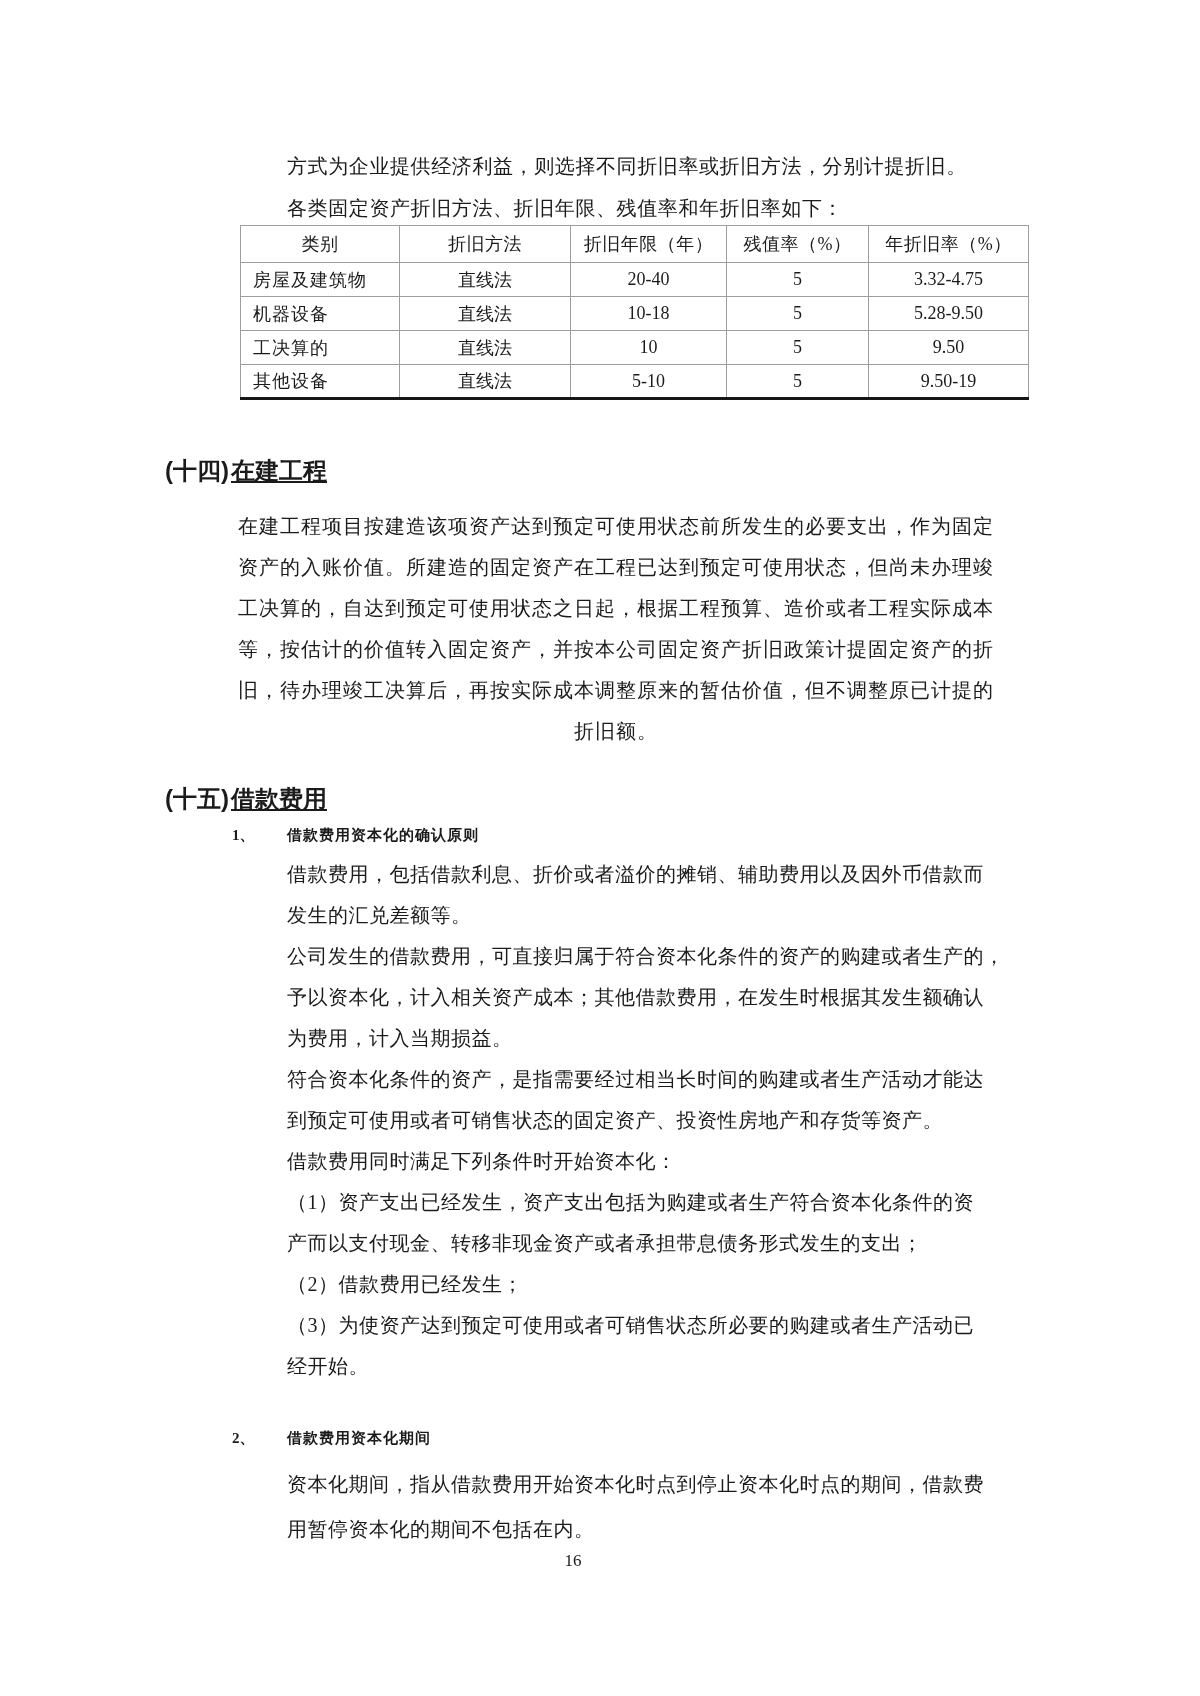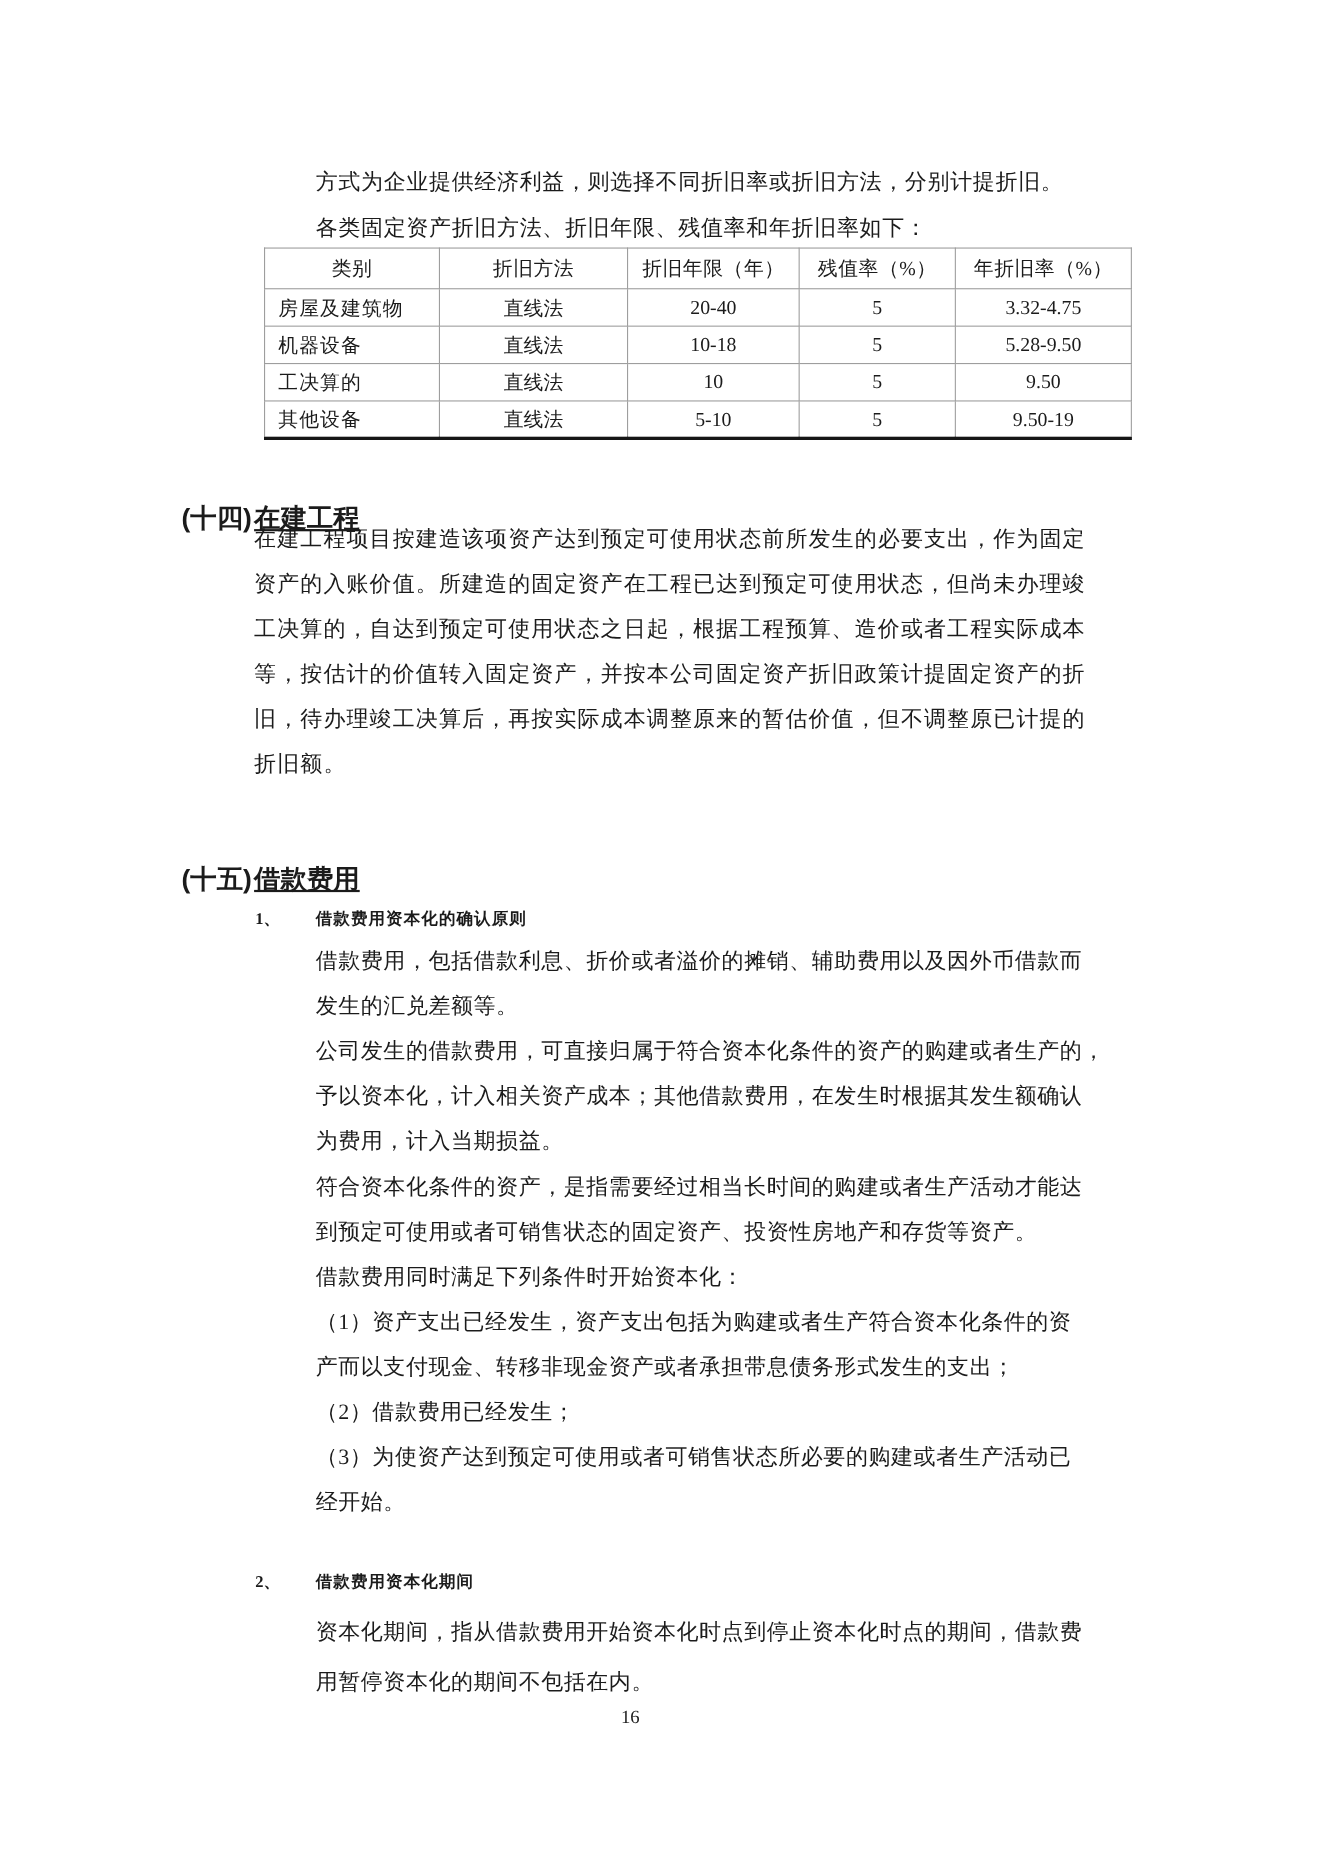--- a/index.html
+++ b/index.html
@@ -46,21 +46,21 @@
 
   .sub-head { left: 232px; font-size: 15px; font-weight: bold; white-space: nowrap; }
   .sub-head .sub-num { display: inline-block; width: 55px;
                        font-family: "Liberation Serif", serif; }
   .sub-head .sub-title { font-family: "Liberation Sans", "DejaVu Sans", sans-serif; letter-spacing: 1px; }
   .sub1-head { top: 826px; }
   .sub2-head { top: 1429px; }
 
   
   .body .line { height: 41px; line-height: 41px; font-size: 20px; white-space: nowrap; }
-  .s14-body { left: 231px; top: 470px; width: 770px; }
+  .s14-body { left: 231px; top: 506px; width: 770px; text-align: center; }
   .s14-body .line { letter-spacing: 1px; }
   .sub1-body { left: 287px; top: 854px; width: 715px; }
   .sub1-body .line { letter-spacing: 0.5px; }
   .sub2-body { left: 287px; top: 1462px; width: 715px; }
   .sub2-body .line { height: 45px; line-height: 45px; letter-spacing: 0.5px; }
 
   .page-number { left: 0; top: 1551px; width: 1110px; text-align: center; font-size: 17px; padding-left: 36px; }
 </style>
 </head>
 <body>

